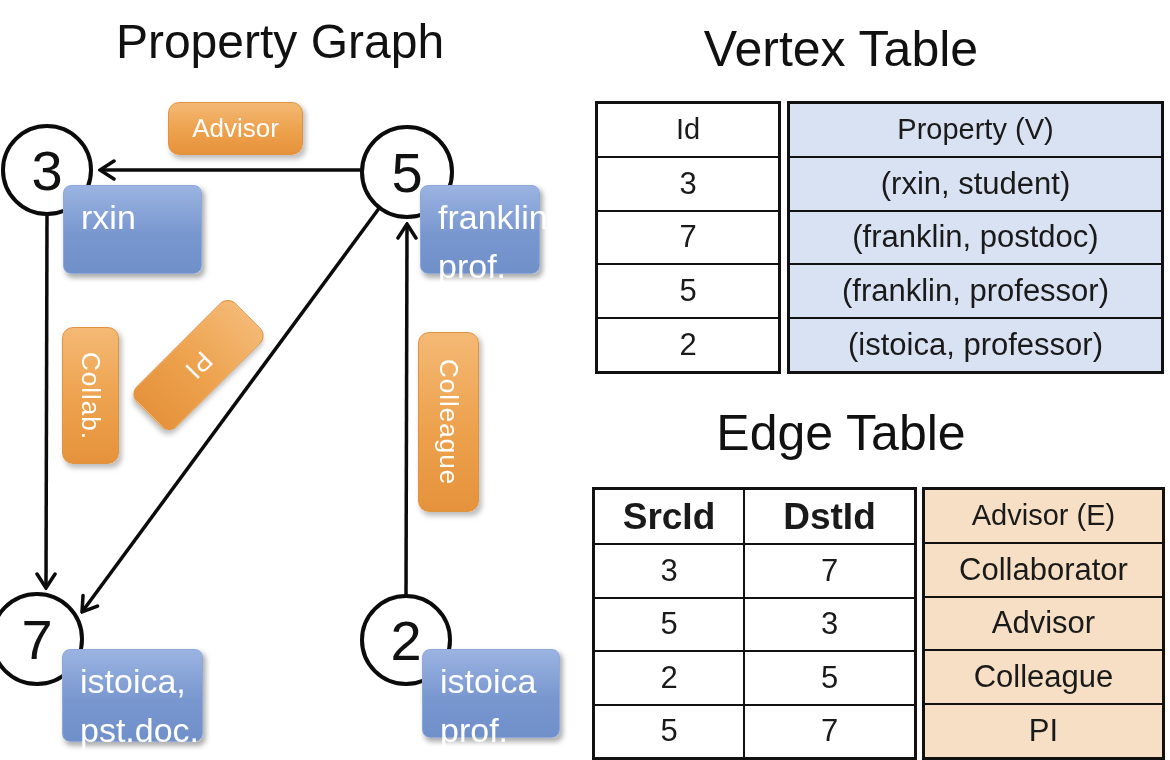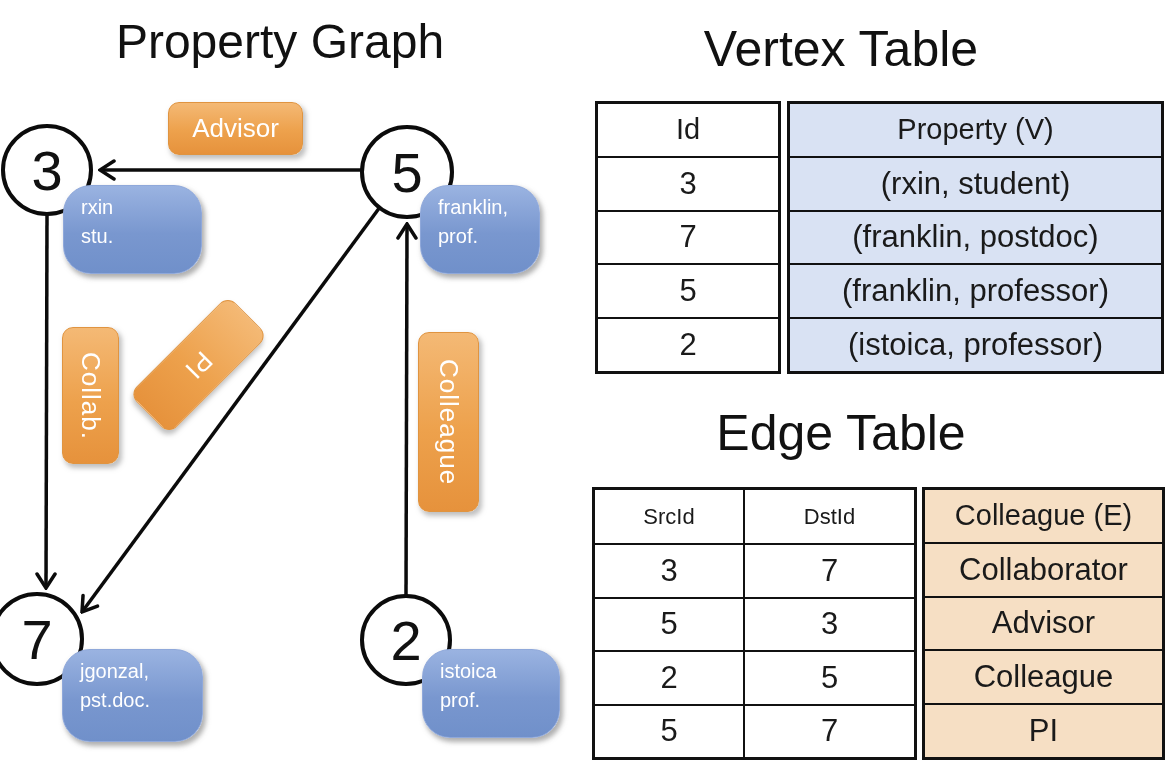--- a/index.html
+++ b/index.html
@@ -22,25 +22,25 @@
 
   
   .node-num {
     position:absolute; width:90px; height:56px; text-align:center;
     font-size:56px; line-height:56px; font-weight:300; color:#111;
   }
 
   
   .nprop {
     position:absolute; box-sizing:border-box;
-    border-radius:28px;
+    border-radius:8px;
     background:linear-gradient(180deg,#9ab3e1 0%, #7997cf 55%, #7090ca 100%);
     border:1px solid #8fa8da;
     box-shadow:2.5px 3.5px 5px rgba(110,110,110,0.55);
-    color:#ffffff; font-size:20px; line-height:1.45;
+    color:#ffffff; font-size:34px; line-height:1.45;
     padding:7px 4px 0 17px; font-weight:300;
   }
 
   
   .elabel {
     position:absolute; box-sizing:border-box;
     border-radius:11px;
     background:linear-gradient(180deg,#f4b975 0%, #eda14c 55%, #e6923c 100%);
     border:1px solid #e09440;
     box-shadow:2.5px 3.5px 5px rgba(130,130,130,0.5);
@@ -73,21 +73,21 @@
     display:grid; grid-template-columns:148px 1fr;
     grid-auto-rows:1fr;
   }
   .grid2 .cell {
     display:flex; align-items:center; justify-content:center;
     font-size:31px; font-weight:300;
     border-top:2.5px solid #111;
   }
   .grid2 .r0 { border-top:none; }
   .grid2 .c1 { border-left:2.5px solid #111; }
-  .grid2 .head { font-weight:normal; font-size:22px; }
+  .grid2 .head { font-weight:bold; font-size:37px; }
 </style>
 </head>
 <body>
 
 <div id="stage">
 
   <div class="big-title" style="left:0; top:14px; width:560px; font-size:48px;">Property Graph</div>
 
   <svg id="graph-svg" viewBox="0 0 1170 760" xmlns="http://www.w3.org/2000/svg">
     <defs>
@@ -120,28 +120,27 @@
   </div>
   <div class="elabel" style="left:170px; top:295px; width:57px; height:140px; transform:rotate(45deg);">
     <span class="vtext">PI</span>
   </div>
   <div class="elabel" style="left:418px; top:332px; width:61px; height:180px;">
     <span class="vtext">Colleague</span>
   </div>
 
   <div class="nprop" style="left:63px; top:185px; width:139px; height:89px;">
     <div>rxin</div>
-    <div>stu.</div>
   </div>
   <div class="nprop" style="left:420px; top:185px; width:120px; height:89px;">
     <div>franklin,</div>
     <div>prof.</div>
   </div>
   <div class="nprop" style="left:62px; top:649px; width:141px; height:93px;">
-    <div>jgonzal,</div>
+    <div>istoica,</div>
     <div>pst.doc.</div>
   </div>
   <div class="nprop" style="left:422px; top:649px; width:138px; height:89px;">
     <div>istoica</div>
     <div>prof.</div>
   </div>
 
   <div class="big-title" style="left:585px; top:20px; width:512px; font-size:50px;">Vertex Table</div>
 
   <div class="tcol" style="left:595px; top:101px; width:186px; height:273px;">
@@ -173,20 +172,20 @@
     <div class="cell c1">3</div>
 
     <div class="cell">2</div>
     <div class="cell c1">5</div>
 
     <div class="cell">5</div>
     <div class="cell c1">7</div>
   </div>
 
   <div class="tcol tanfill" style="left:922px; top:487px; width:243px; height:273px;">
-    <div class="cell head">Colleague (E)</div>
+    <div class="cell head">Advisor (E)</div>
     <div class="cell">Collaborator</div>
     <div class="cell">Advisor</div>
     <div class="cell">Colleague</div>
     <div class="cell">PI</div>
   </div>
 
 </div>
 
 </body></html>

